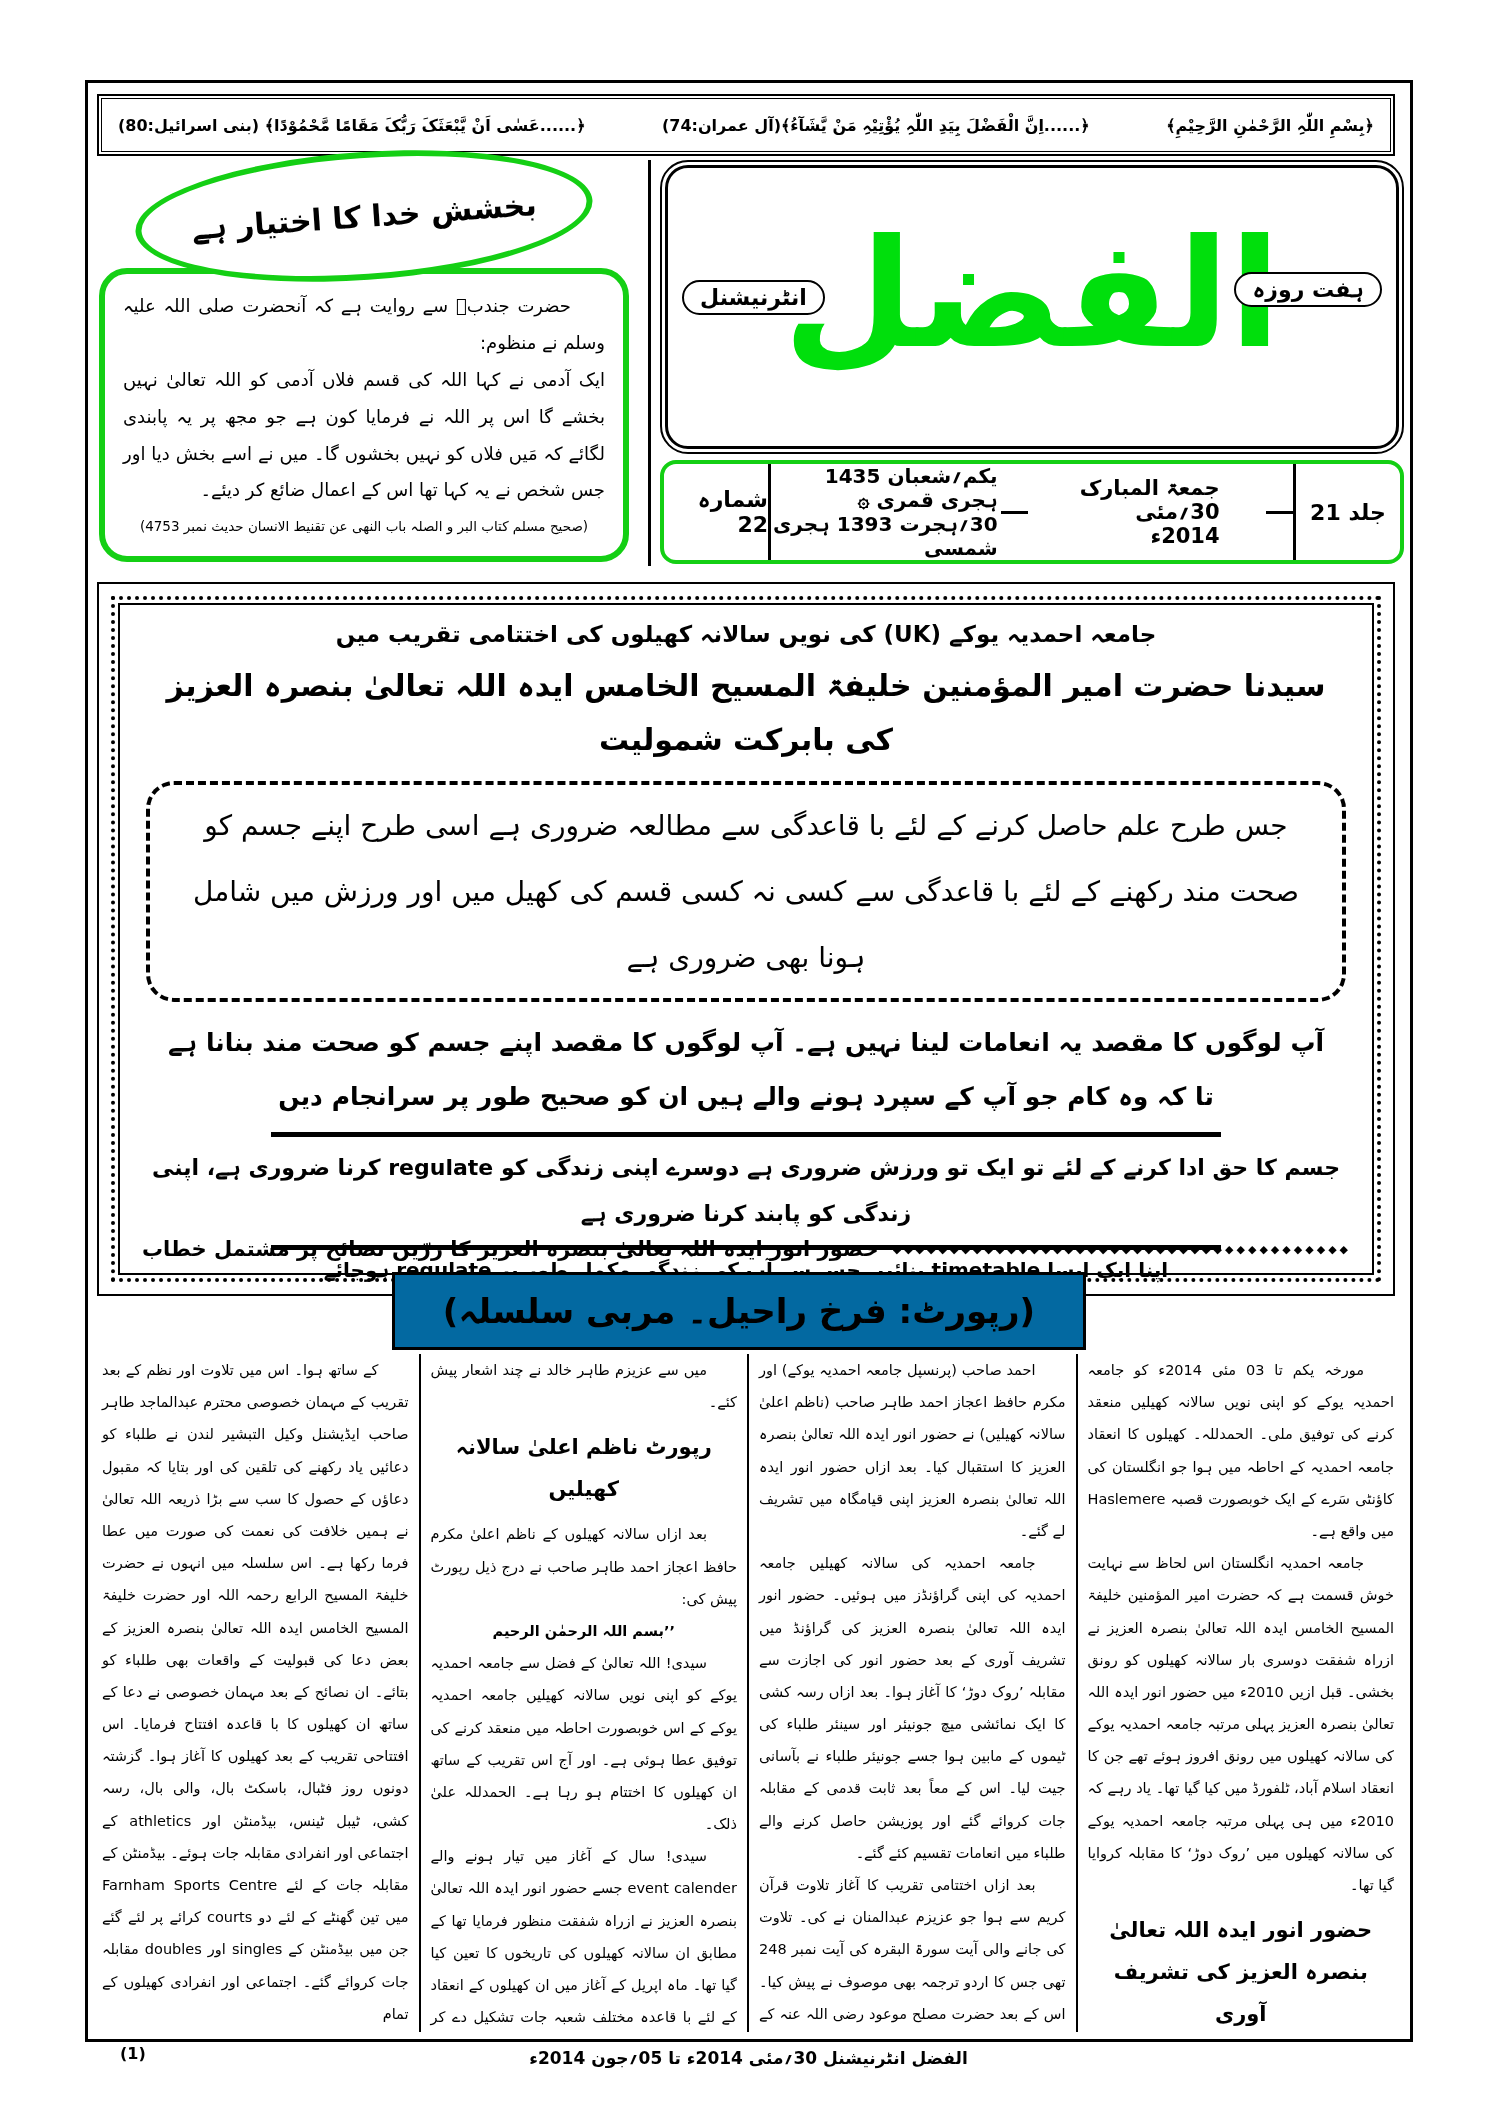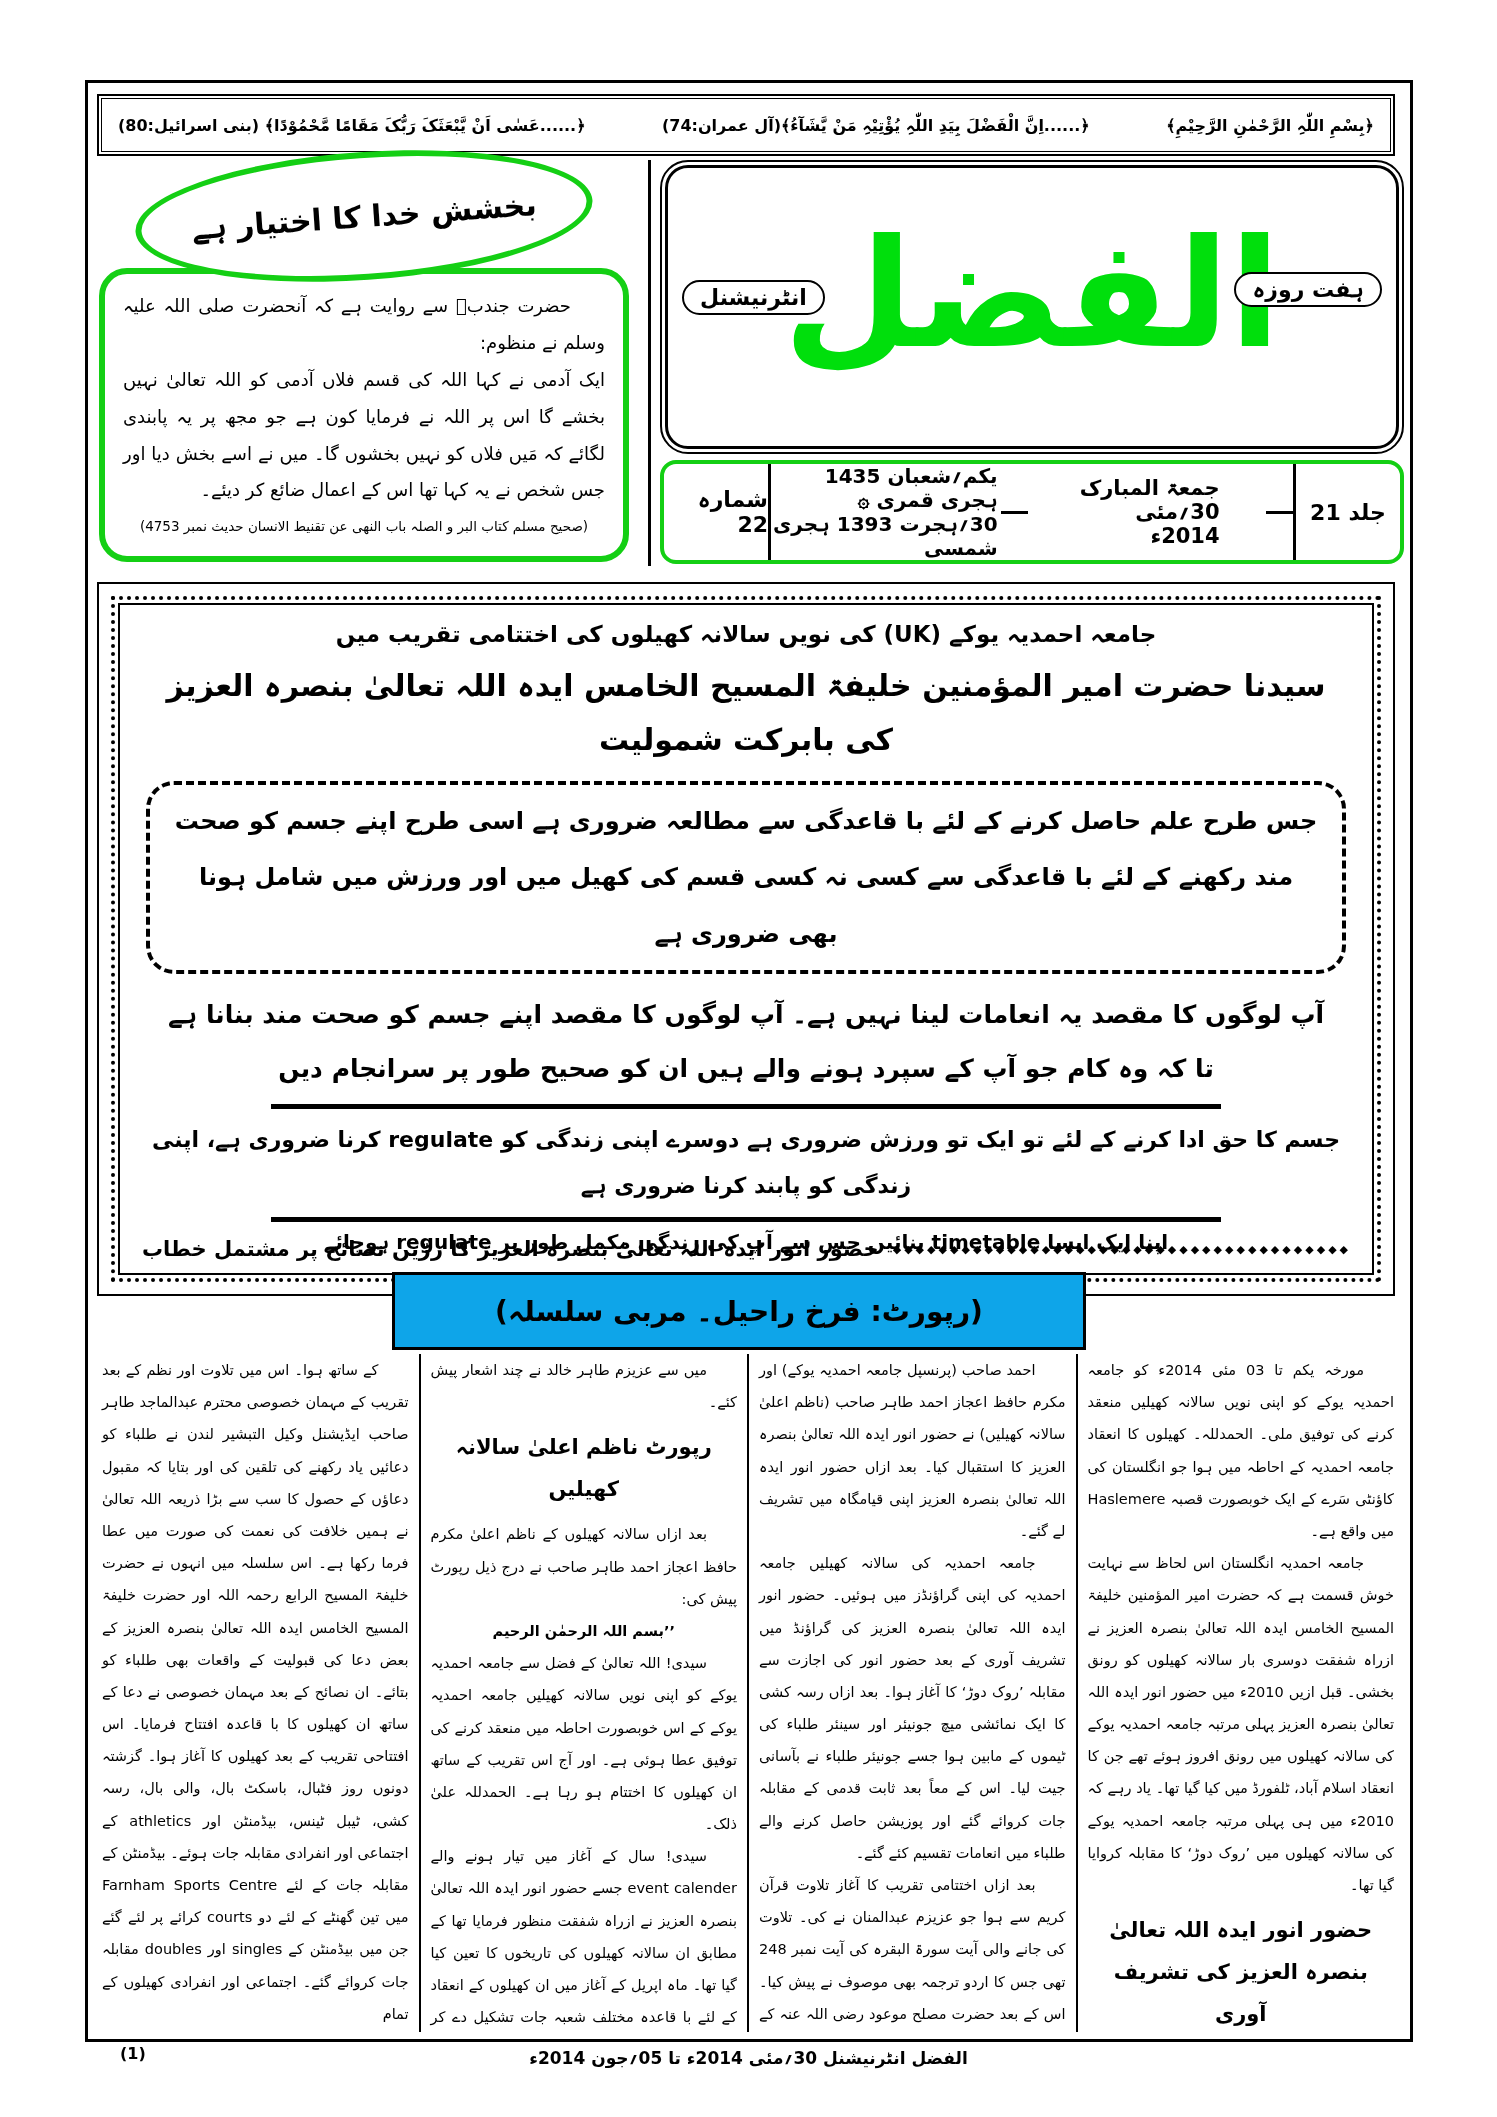--- a/index.html
+++ b/index.html
@@ -37,30 +37,30 @@
   .dl1{font-size:21px;display:flex;align-items:center;gap:46px}
   .dash{width:58px;height:3px;background:#000;display:inline-block}
   .dl2{font-size:20px}
 
   
   .feature{position:absolute;left:97px;top:582px;width:1298px;height:714px;border:2px solid #000;padding:12px;box-sizing:border-box;background:#fff}
   .feature-mid{border:4px dotted #000;height:100%;padding:3px;box-sizing:border-box}
   .feature-in{border:2px solid #000;height:100%;position:relative;direction:rtl;text-align:center;box-sizing:border-box}
   .kicker{margin-top:16px;font-size:23px;font-weight:bold}
   .headline{font-size:30px;font-weight:bold;margin-top:12px;padding:0 26px;line-height:1.8}
-  .qbox{margin:14px 26px 0;border:4px dashed #000;border-radius:28px;padding:8px 22px;font-size:24px;font-weight:bold;line-height:2.35}
+  .qbox{margin:14px 26px 0;border:4px dashed #000;border-radius:28px;padding:8px 22px;font-size:28px;font-weight:normal;line-height:2.35}
   .q2{margin-top:14px;font-size:25px;font-weight:bold;line-height:2.15;padding:0 36px}
   .rule{width:950px;height:5px;background:#000;margin:8px auto}
   .q3{font-size:22px;font-weight:bold;line-height:2.1;padding:0 14px;margin-top:2px}
   .q4{font-size:20px;font-weight:bold;margin-top:4px}
   .tagrow{position:absolute;bottom:12px;left:0;right:0;display:flex;align-items:center;padding:0 22px;gap:14px;direction:ltr}
   .tagline{font-size:21px;font-weight:bold;white-space:nowrap;direction:rtl}
   .diamonds{flex:1;overflow:hidden;font-size:11px;letter-spacing:3px;white-space:nowrap}
 
-  .report-credit{position:absolute;left:392px;top:1272px;width:688px;height:72px;background:#0ea5e9;border:3px solid #000;display:flex;align-items:center;justify-content:center;font-size:28px;font-weight:bold;direction:rtl;z-index:5}
+  .report-credit{position:absolute;left:392px;top:1272px;width:688px;height:72px;background:#0369a1;border:3px solid #000;display:flex;align-items:center;justify-content:center;font-size:34px;font-weight:bold;direction:rtl;z-index:5}
 
   
   .bodycols{position:absolute;left:92px;top:1354px;width:1312px;height:678px;display:flex;direction:rtl}
   .col{flex:1;padding:0 10px;font-size:14.5px;line-height:2.22;text-align:justify;overflow:hidden;direction:rtl}
   .col + .col{border-inline-start:2px solid #000}
   .blk{margin:0}
   .blk.p{text-indent:30px}
   .blk.h{text-align:center;font-weight:bold;font-size:21px;line-height:2;margin:8px 0;text-indent:0}
   .blk.v{text-align:center;font-weight:bold;text-indent:0}
 

